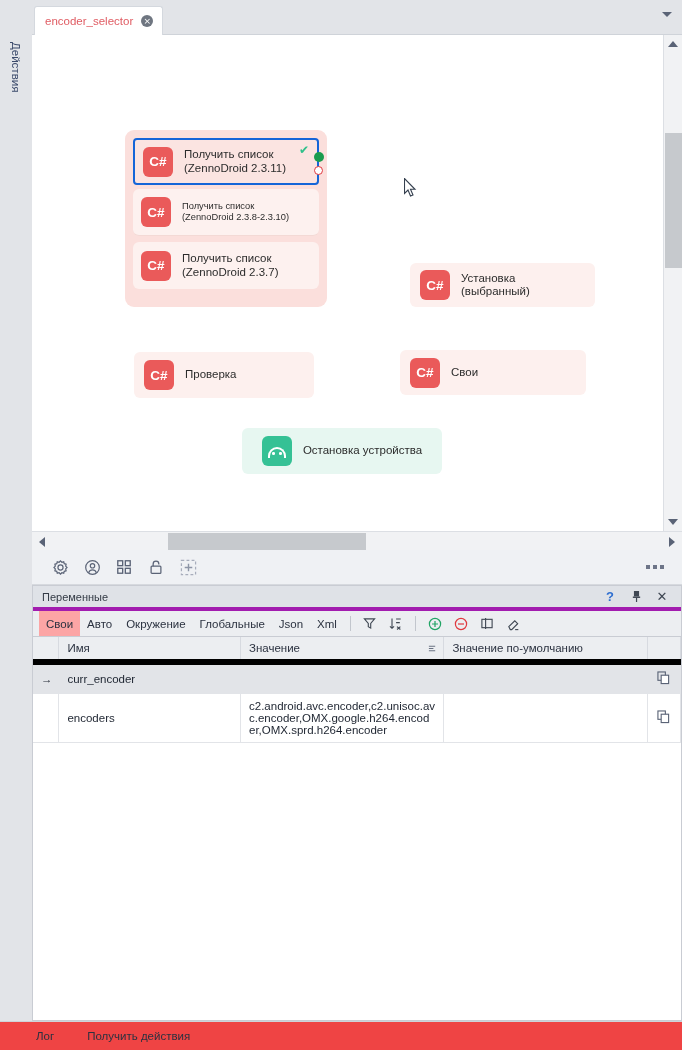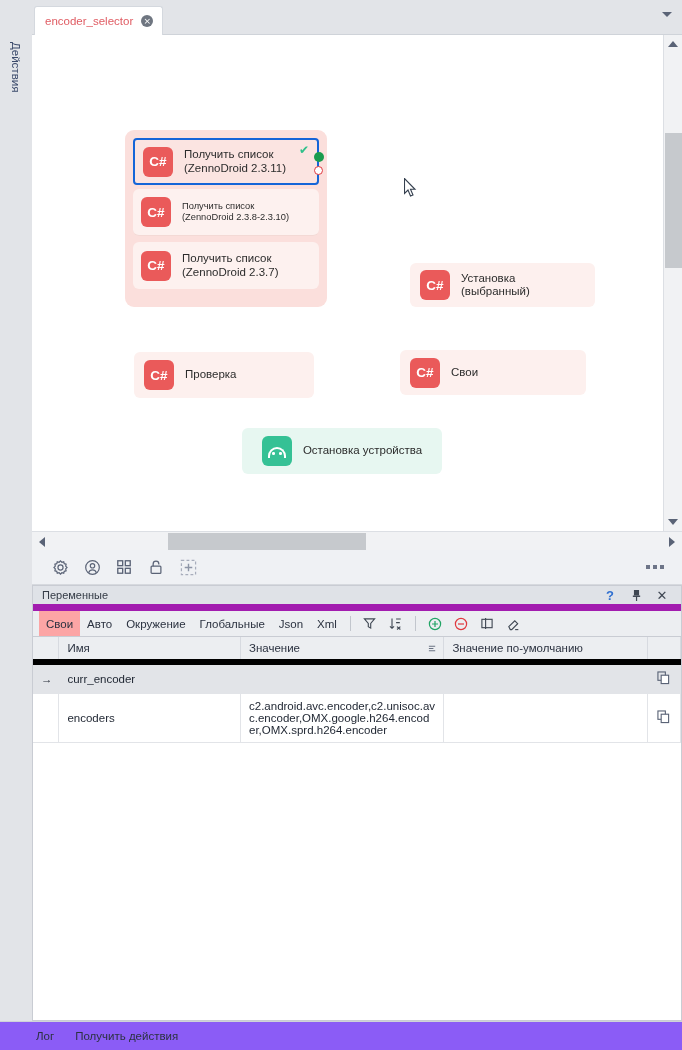--- a/index.html
+++ b/index.html
@@ -178,21 +178,21 @@
   .tb-spacer { flex: 1; }
   .dots { display: flex; gap: 3px; cursor: pointer; padding: 0 6px; }
   .dots i { width: 4px; height: 4px; background: #6d7588; display: block; }
 
   
   .panel {
     position: absolute; left: 32px; top: 585px; width: 650px; height: 436px;
     background: #ffffff; border: 1px solid #c9ccd3;
   }
   .panel-header {
-    height: 25px; background: #dfe2e7; border-bottom: 7px solid #a21caf;
+    height: 25px; background: #dfe2e7; border-bottom: 4px solid #a21caf;
     display: flex; align-items: center; padding: 0 6px 0 9px;
   }
   .panel-title { font-size: 11px; color: #333a45; flex: 1; }
   .ph-btn {
     width: 26px; height: 22px; display: flex; align-items: center;
     justify-content: center; cursor: pointer; font-size: 13px; color: #3f4753;
   }
   .ph-btn.help { color: #2f6fd0; font-weight: bold; }
 
   .panel-tabs {
@@ -230,22 +230,22 @@
   .col-def  { width: 196px; }
   .col-act  { width: 32px; }
   tr.sel td { background: #e2e4e8; }
   .row-arrow { color: #70798a; font-size: 12px; text-align: center; padding: 0; }
   .copy-cell { text-align: center; padding: 4px 0; cursor: pointer; }
   .hdr-sorticon { position: absolute; right: 6px; top: 6px; }
 
   
   .bottombar {
     position: absolute; left: 0; bottom: 0; width: 682px; height: 29px;
-    background: #8b5cf6; border-top: 1px solid #cfd3d9;
-    display: flex; align-items: center; padding-left: 36px; gap: 21px;
+    background: #ef4444; border-top: 1px solid #cfd3d9;
+    display: flex; align-items: center; padding-left: 36px; gap: 33px;
   }
   .bb-item { font-size: 11.5px; color: #2b3240; cursor: pointer; }
 </style>
 </head>
 <body>
 
 <div class="app">
 
   <div class="left-rail">
     <div class="rail-label">Действия</div>

